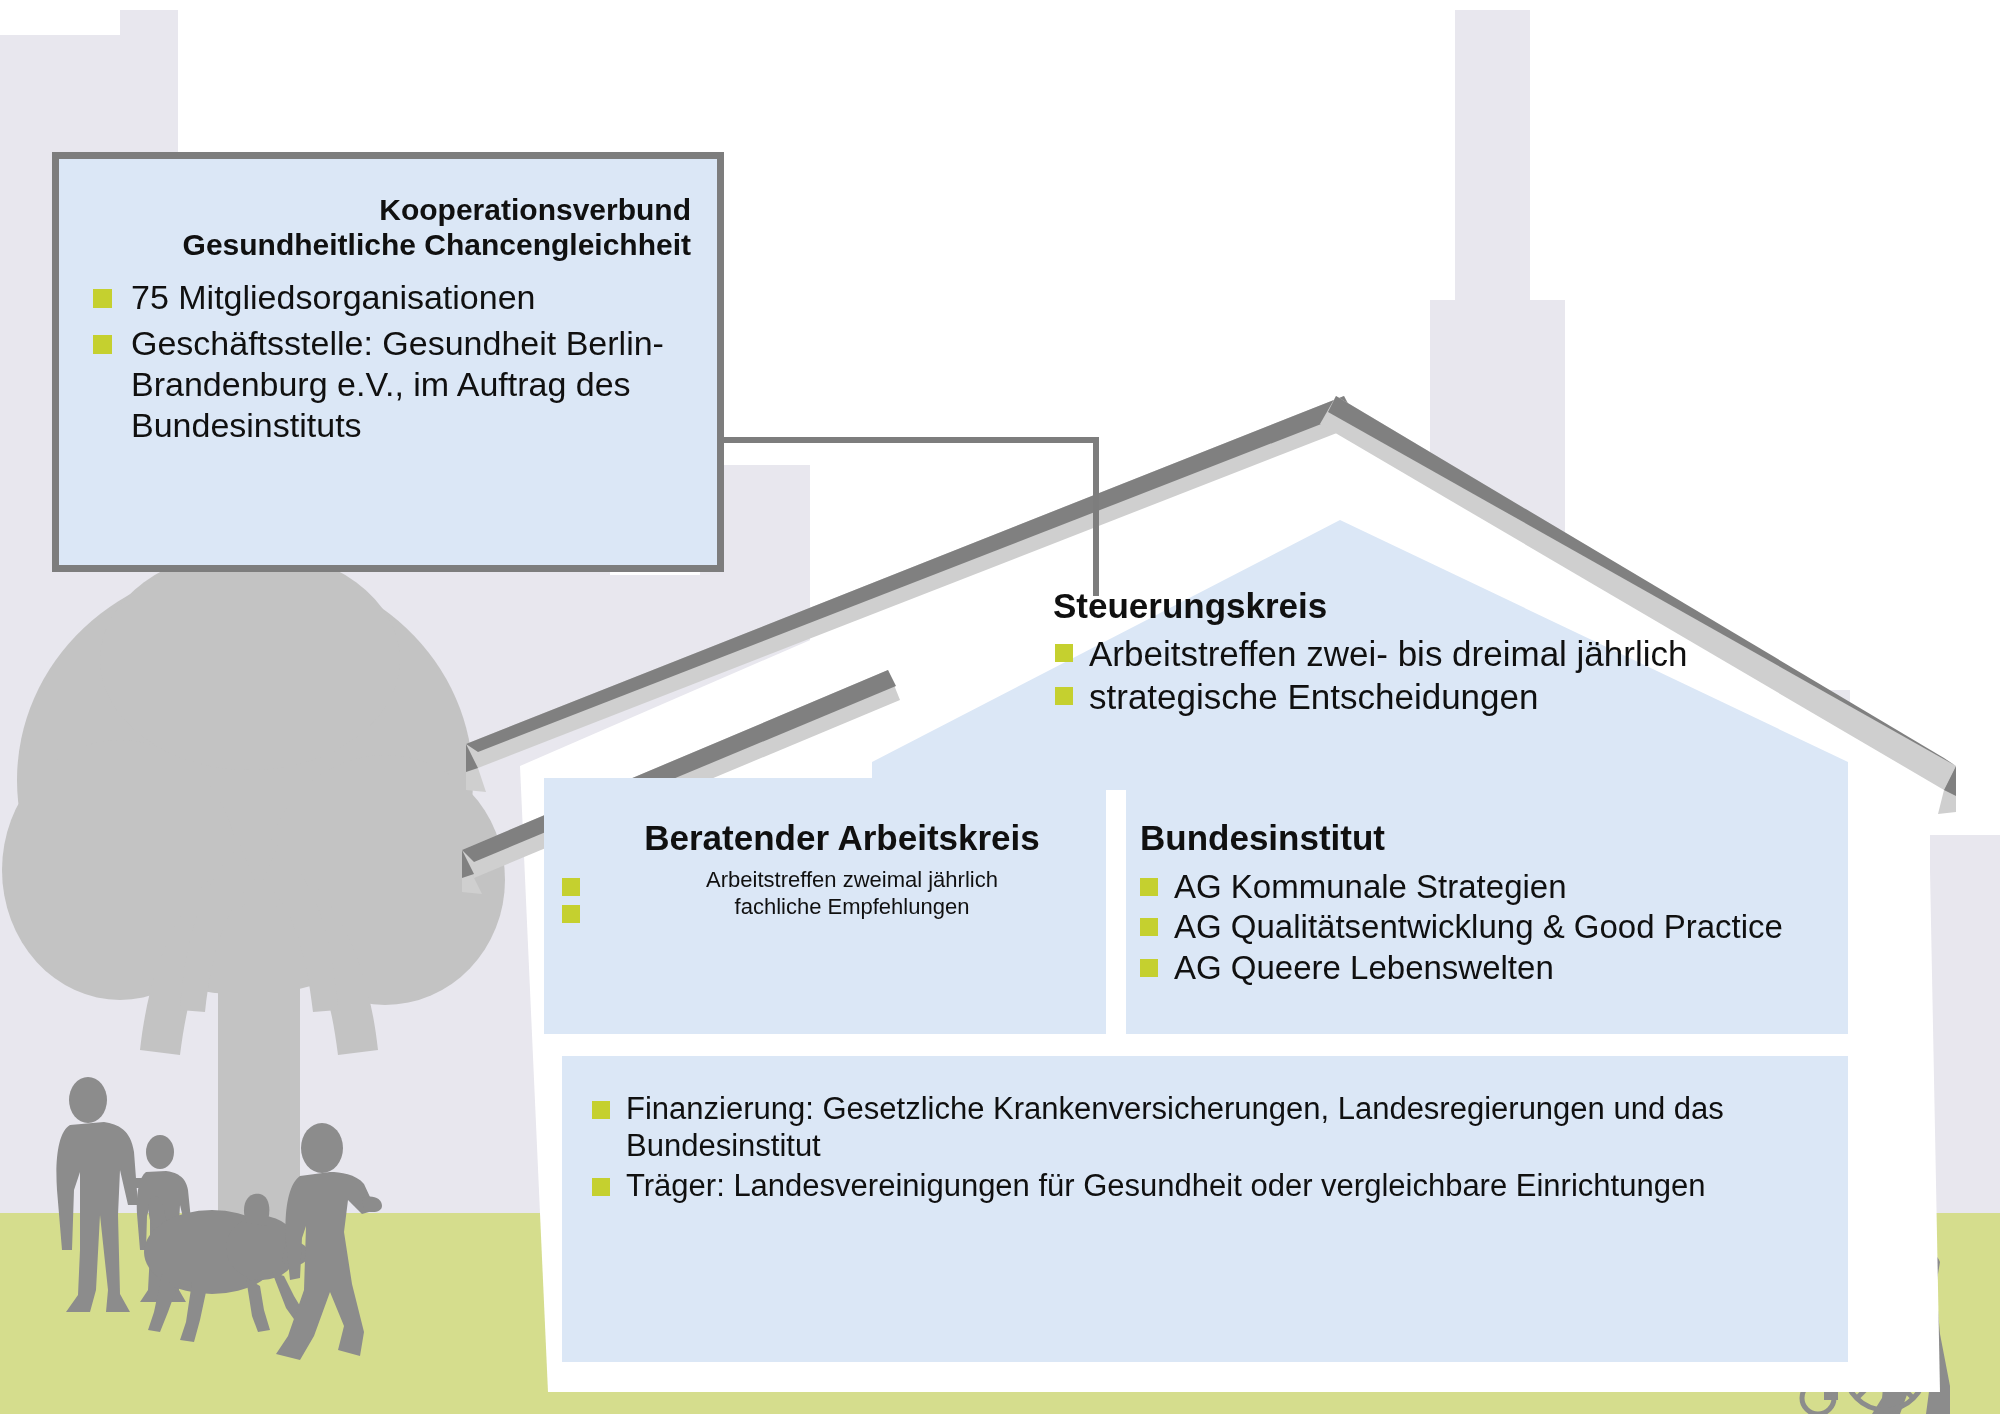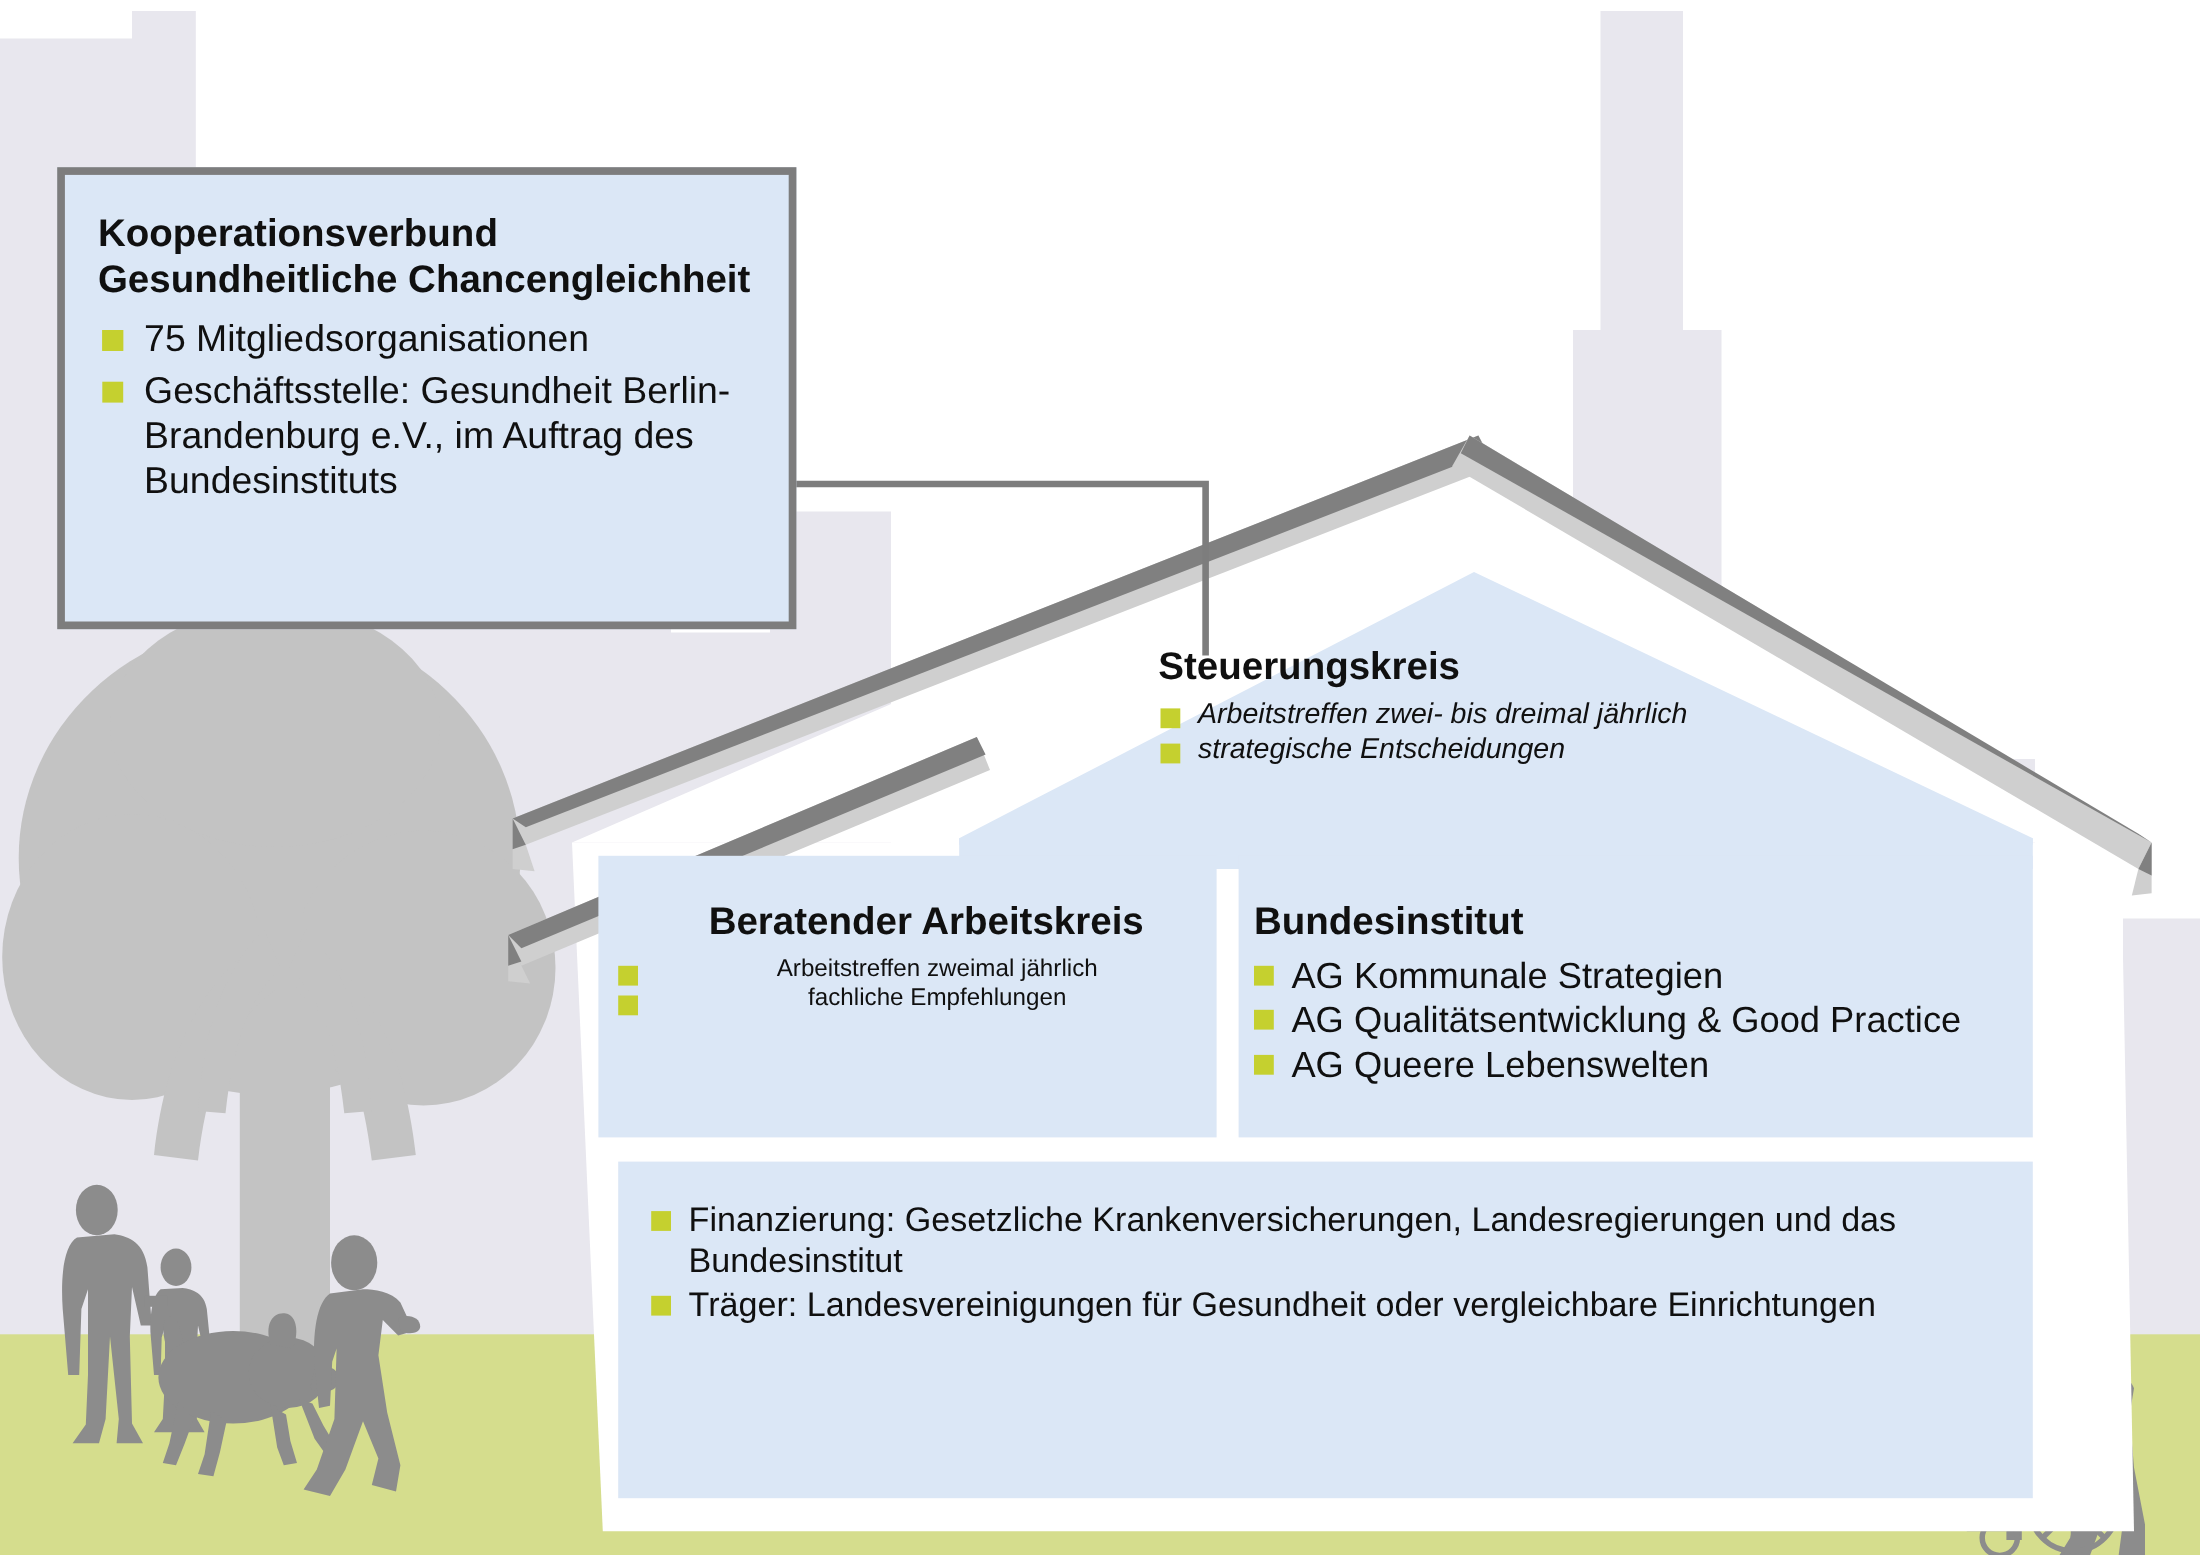--- a/index.html
+++ b/index.html
@@ -34,32 +34,32 @@
     display:block;
   }
 
   
   #callout{
     left:52px;top:152px;width:672px;height:420px;
     background:#dbe7f6;
     border:7px solid #7d7d7d;
     padding:34px 26px 10px 30px;
   }
-  #callout .ttl{font-size:35px;}
+  #callout .ttl{font-size:30px;text-align:right;}
   #callout ul{margin-top:14px;}
   #callout li{font-size:34px;padding-left:42px;margin-bottom:6px;}
   #callout li .bullet{width:19px;height:19px;left:4px;top:12px;}
 
   
   #steuer{
     left:1053px;top:586px;width:820px;
   }
   #steuer .ttl{font-size:35px;}
   #steuer ul{margin-top:6px;}
-  #steuer li{font-size:26px;padding-left:36px;font-style:italic;}
+  #steuer li{font-size:35px;padding-left:36px;}
   #steuer li .bullet{width:18px;height:18px;left:2px;top:11px;}
 
   
   #berat{
     left:562px;top:818px;width:560px;text-align:center;
   }
   #berat .ttl{font-size:35px;}
   #berat ul{margin-top:8px;}
   #berat li{font-size:22px;padding-left:20px;}
   #berat li .bullet{width:18px;height:18px;left:0px;top:11px;}

